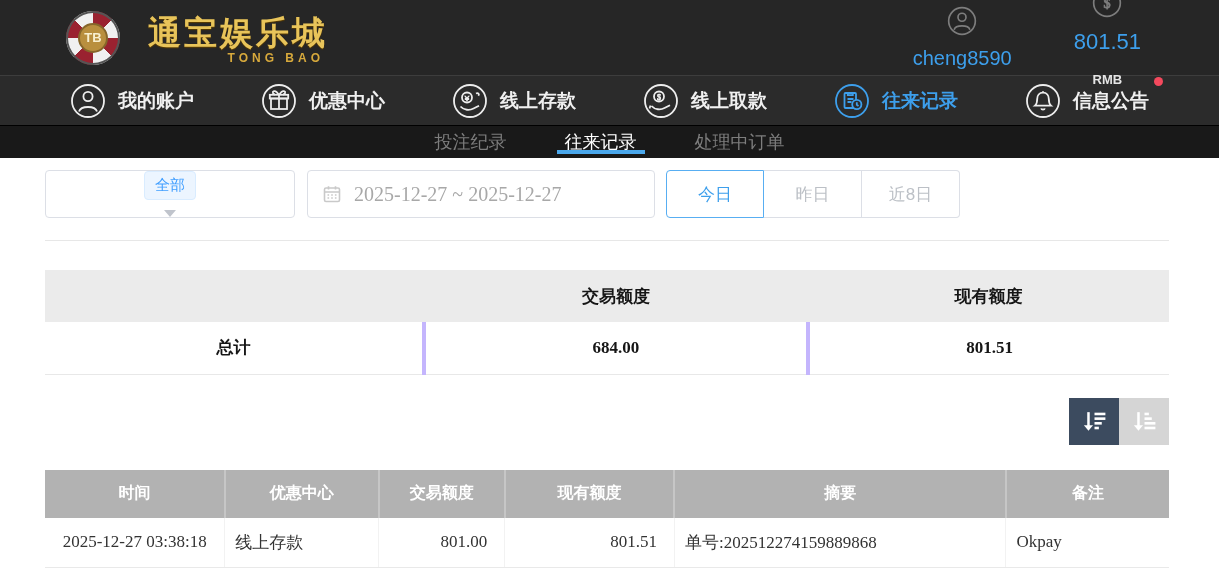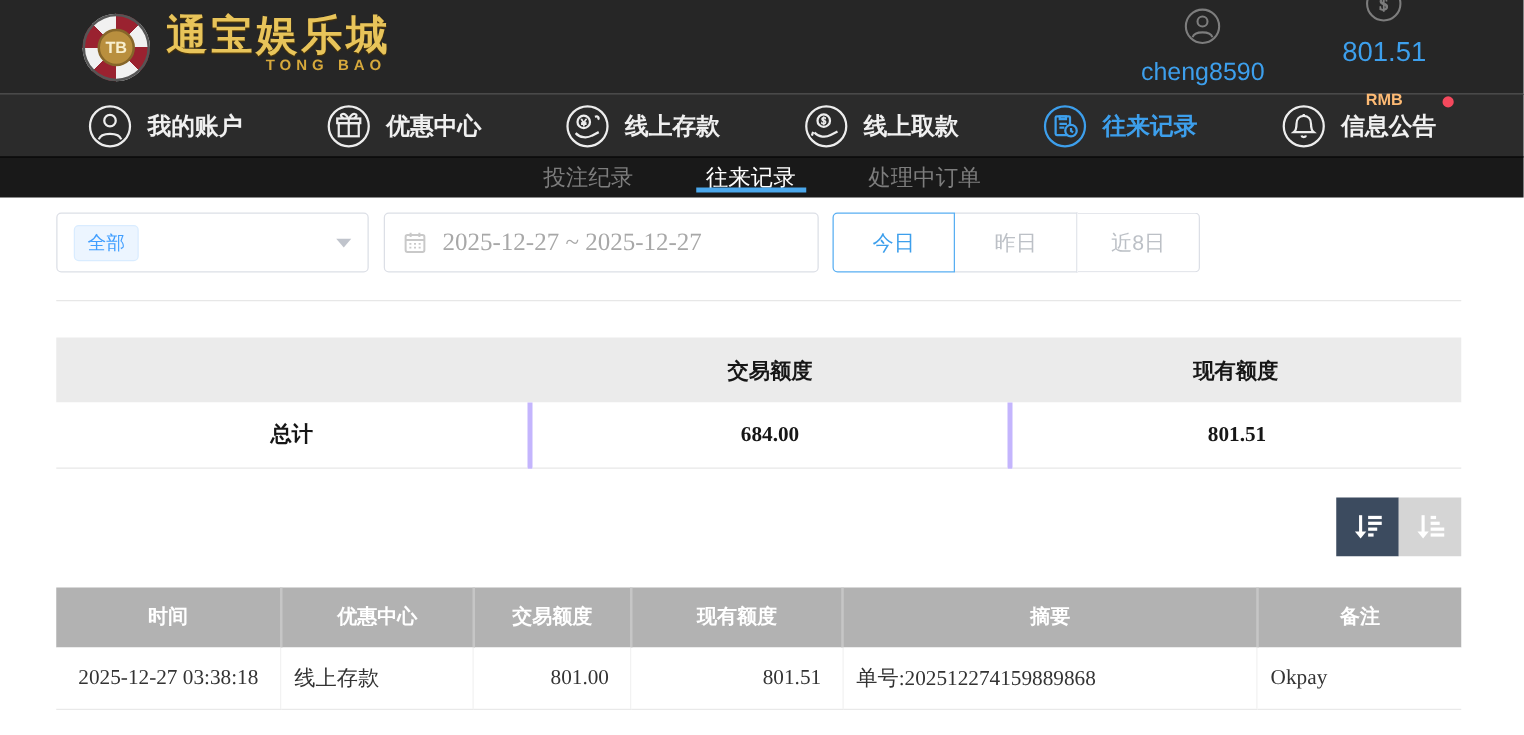--- a/index.html
+++ b/index.html
@@ -1,53 +1,53 @@
 <!DOCTYPE html>
 <html><head>
 <meta charset="utf-8">
 <style>
   * { margin:0; padding:0; box-sizing:border-box; }
   html,body { background:#fff; }
   body { font-family:"Liberation Sans", sans-serif; width:1219px; height:588px; overflow:hidden; }
 
   
   .topbar { height:75px; background:#262626; display:flex; align-items:center; justify-content:space-between; padding:0 78px 0 66px; }
-  .logo { display:flex; align-items:flex-start; gap:13px; cursor:pointer; }
+  .logo { display:flex; align-items:flex-end; gap:28px; cursor:pointer; }
   .chip { width:54px; height:54px; border-radius:50%; flex:0 0 54px;
           background:conic-gradient(#9a2230 0 45deg,#f1f1f1 45deg 90deg,#9a2230 90deg 135deg,#f1f1f1 135deg 180deg,#9a2230 180deg 225deg,#f1f1f1 225deg 270deg,#9a2230 270deg 315deg,#f1f1f1 315deg 360deg);
           display:flex; align-items:center; justify-content:center; box-shadow:0 0 0 2px #555 inset; }
   .chip-core { width:30px; height:30px; border-radius:50%; background:#b98f3e; border:2px solid #86662a; color:#f8efcf; font-size:13px; font-weight:bold; display:flex; align-items:center; justify-content:center; }
   .logo-text { display:flex; flex-direction:column; }
   .logo-cn { font-size:33px; font-weight:bold; color:#e8c45a; letter-spacing:3px; line-height:1.05; text-shadow:0 1px 1px #5a3c00; }
   .logo-en { font-size:12px; font-weight:bold; color:#d7a93c; letter-spacing:4px; align-self:flex-end; margin-right:4px; }
   .topbar-right { display:flex; align-items:center; gap:62px; }
   .acct, .bal { display:flex; align-items:center; gap:11px; cursor:pointer;flex-direction:column; }
   .acct-name { color:#3d9fec; font-size:20px; }
   .bal-amount { color:#3d9fec; font-size:22px; }
-  .bal-cur { color:#fdba74; font-size:13px; font-weight:bold; margin-top:6px; }
+  .bal-cur { color:#e5e5e5; font-size:13px; font-weight:bold; margin-top:6px; }
   .gray-ic { color:#7d7d7d; }
 
   
   .mainnav { height:50px; background:#2b2b2b; border-top:1px solid #3d3d3d; display:flex; align-items:center; justify-content:space-between; padding:0 70px; }
   .nav-item { display:flex; align-items:center; gap:12px; cursor:pointer; position:relative; color:#ededed; }
   .nav-item .nav-label { font-size:19px; font-weight:bold; color:#f0f0f0; }
   .nav-item.active { color:#3d9fec; }
   .nav-item.active .nav-label { color:#3d9fec; }
   .nav-dot { position:absolute; top:-6px; right:-14px; width:9px; height:9px; border-radius:50%; background:#f4495d; }
 
   
   .subtabs { height:33px; background:#191919; border-top:1px solid #000; display:flex; justify-content:center; align-items:stretch; gap:46px; }
   .tab { display:flex; align-items:center; font-size:18px; color:#7d7d7d; cursor:pointer; position:relative; padding:0 6px; }
   .tab.active { color:#ffffff; }
   .tab.active::after { content:""; position:absolute; left:-2px; right:-2px; bottom:4px; height:4px; background:#4aa7eb; }
 
   
   .content { padding:12px 50px 0 45px; }
   .filter-row { display:flex; align-items:center; height:48px; }
-  .select { width:250px; height:48px; border:1px solid #dcdfe6; border-radius:4px; background:#fff; display:flex; align-items:center; justify-content:space-between; padding:0 13px; cursor:pointer; }
+  .select { width:250px; height:48px; border:1px solid #dcdfe6; border-radius:4px; background:#fff; display:flex; align-items:center; justify-content:space-between; padding:0 13px; cursor:pointer;flex-direction:column; }
   .tag { background:#ecf5ff; border:1px solid #d9ecff; color:#409eff; font-size:15px; padding:4px 10px; border-radius:4px; }
   .caret { width:0; height:0; border-left:6px solid transparent; border-right:6px solid transparent; border-top:7px solid #c0c4cc; }
   .date-input { width:348px; height:48px; border:1px solid #dcdfe6; border-radius:4px; background:#fff; display:flex; align-items:center; gap:13px; padding:0 15px; margin-left:12px; cursor:pointer; }
   .date-text { font-family:"Liberation Serif", serif; font-size:20px; color:#a8a8a8; }
   .btn-group { display:flex; margin-left:11px; }
   .range-btn { width:98px; height:48px; background:#fff; border:1px solid #dcdfe6; border-left-width:0; color:#bcc0c6; font-size:17px; display:flex; align-items:center; justify-content:center; cursor:pointer; }
   .range-btn:first-child { border-left-width:1px; border-radius:4px 0 0 4px; }
   .range-btn:last-child { border-radius:0 4px 4px 0; }
   .range-btn.active { border:1px solid #58aef2; color:#3d9fec; }
   .query-btn { width:102px; height:48px; margin-left:13px; background:#55b1f1; border:none; border-radius:4px; color:#fff; font-size:18px; cursor:pointer; display:flex; align-items:center; justify-content:center; }

